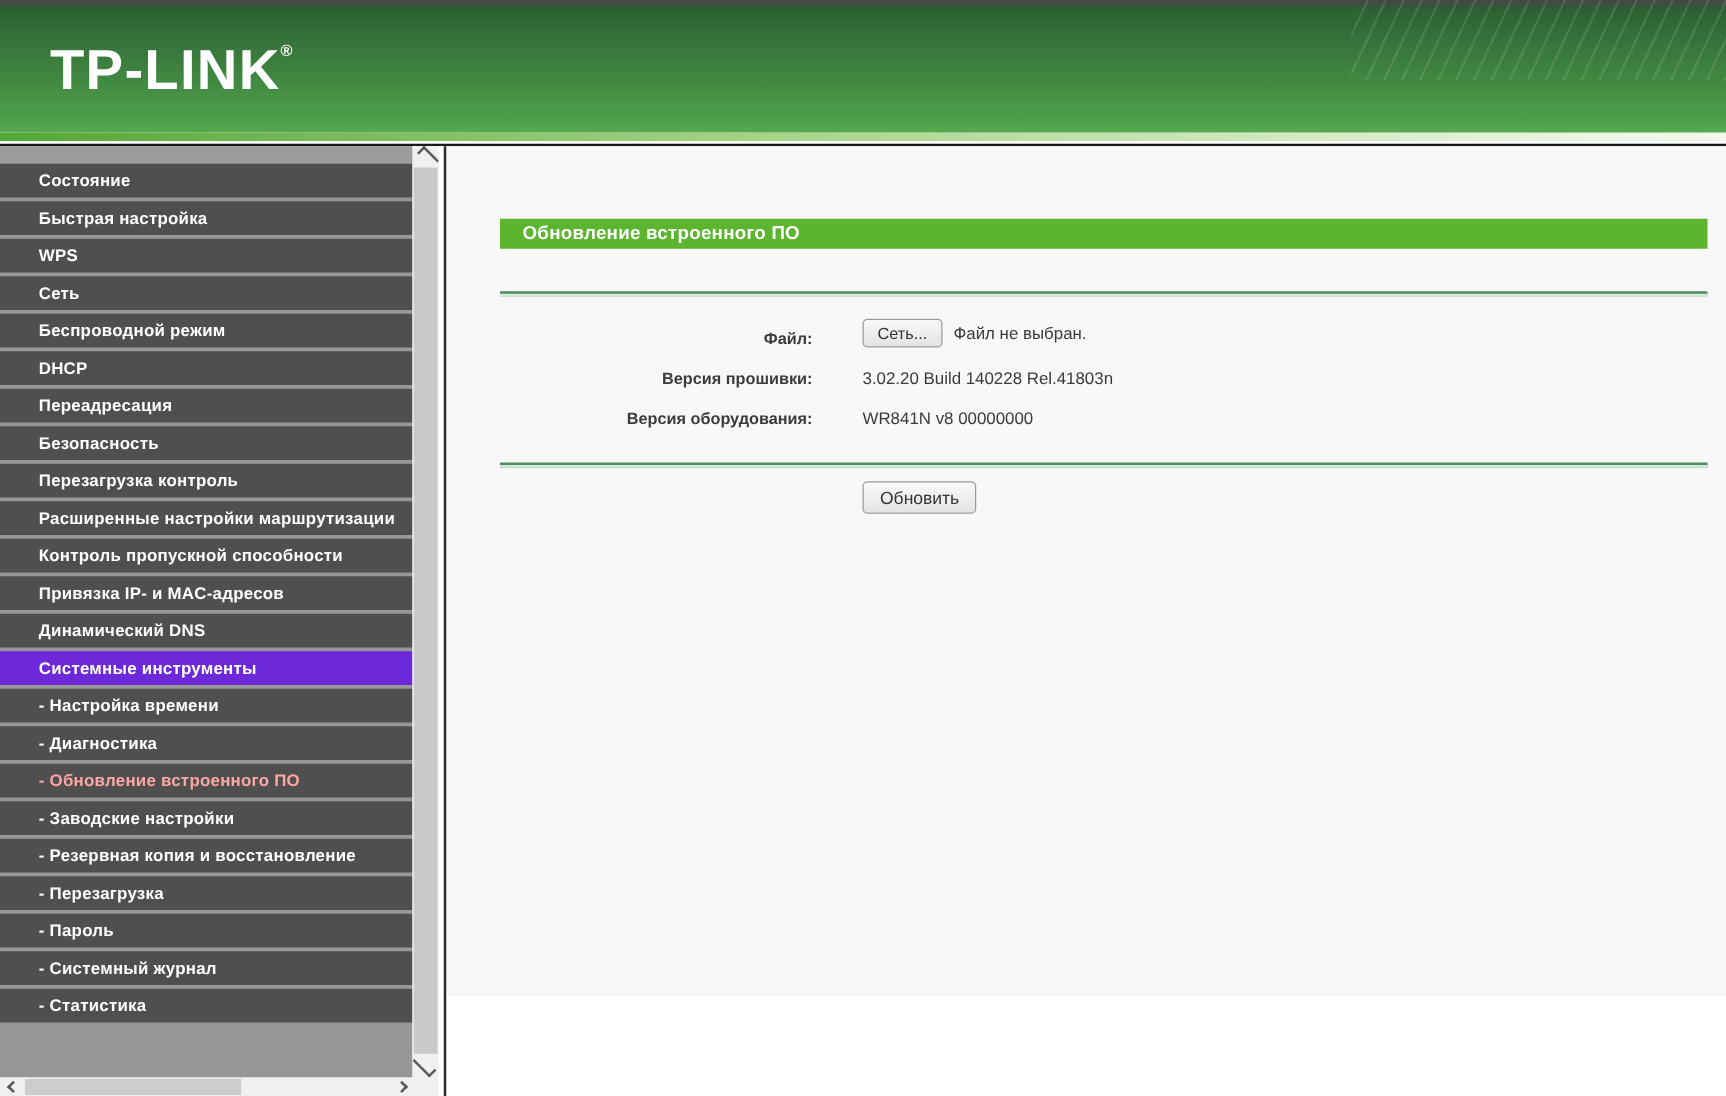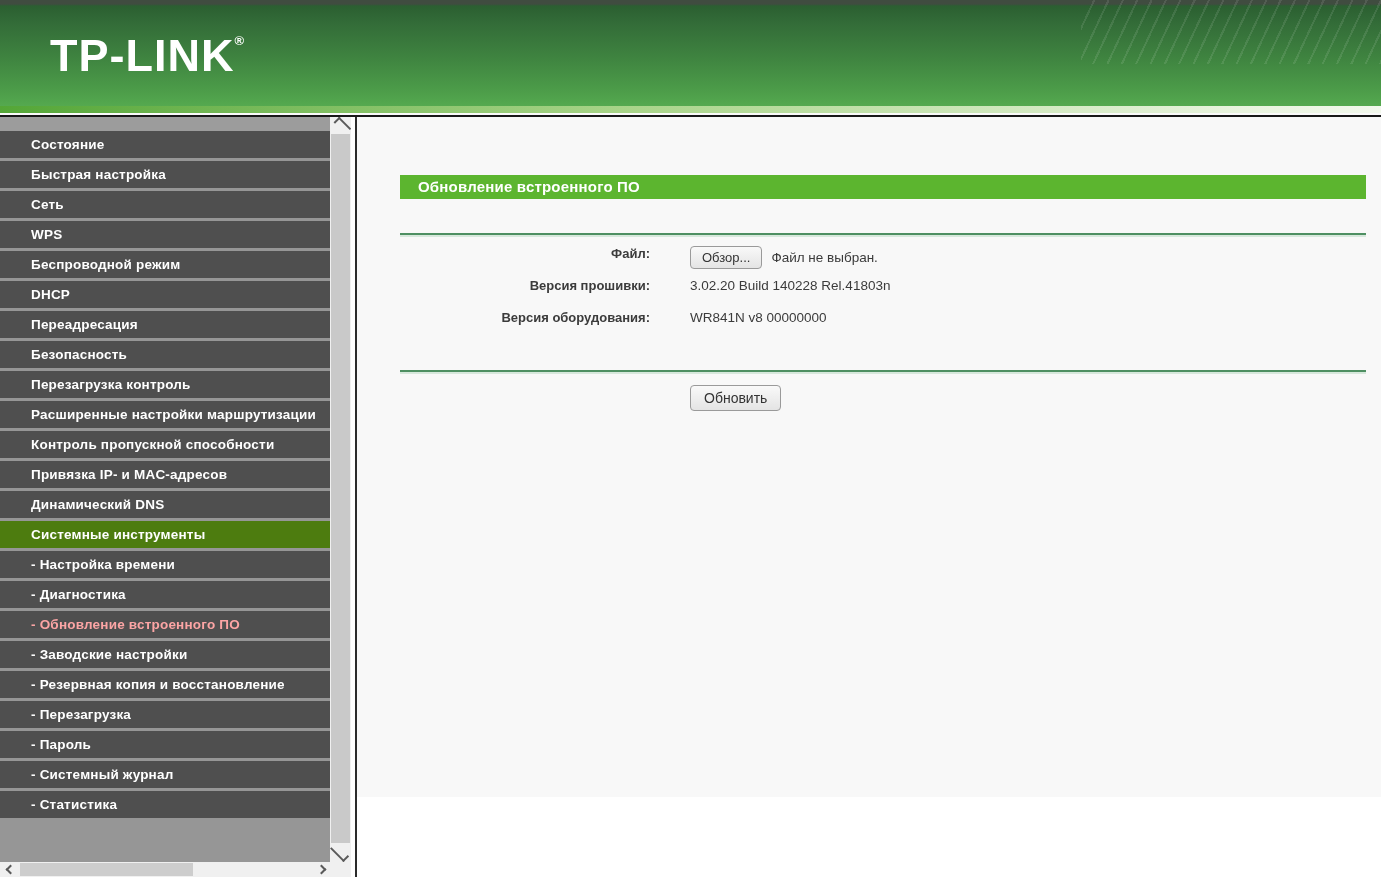--- a/index.html
+++ b/index.html
@@ -20,21 +20,21 @@
     overflow:hidden;
   }
   .header-stripes {
     position:absolute; top:0; right:0; width:300px; height:64px;
     background:repeating-linear-gradient(115deg,
       rgba(255,255,255,0) 0 11px,
       rgba(255,255,255,0.28) 11px 13px);
     opacity:.35; pointer-events:none;
   }
   .logo {
-    position:absolute; left:50px; top:33px;
+    position:absolute; left:40px; top:33px;
     color:#ffffff; font-size:45px; font-weight:bold;
     letter-spacing:1px; line-height:1;
   }
   .logo .reg { font-size:13px; font-weight:bold; vertical-align:26px; letter-spacing:0; }
   .header-strip   { height:7px; background:linear-gradient(90deg,#54a637,#a8d488 45%,#e9f4de 90%,#f2f8ec); }
   .header-white   { height:2px; background:#fafafa; }
   .header-dark    { height:2px; background:#181818; }
 
   
   .layout { position:relative; display:flex; height:680px; }
@@ -46,21 +46,21 @@
     background:#969696; overflow:hidden;
   }
   .menu-top-strip { height:14px; background:#9c9c9c; }
   ul.menu { list-style:none; margin:0; padding:0; }
   ul.menu li {
     height:27px; margin-bottom:3px; background:#4f4f4f;
     color:#ffffff; font-size:13.5px; font-weight:bold; line-height:27px;
     padding-left:31px; white-space:nowrap; overflow:hidden;
     letter-spacing:.2px; cursor:pointer;
   }
-  ul.menu li.active { background:#4d7c0f; }
+  ul.menu li.active { background:#6d28d9; }
   ul.menu li.active-sub { color:#fca5a5; }
 
   
   .vscroll { position:absolute; left:330px; top:0; width:21px; height:745px; background:#f0f0f0; }
   .vscroll .sb-btn { position:absolute; left:0; width:21px; display:flex; align-items:center; justify-content:center; }
   .vscroll .up   { top:0; height:17px; }
   .vscroll .down { bottom:0; height:19px; }
   .vscroll .thumb { position:absolute; left:1px; top:17px; width:19px; height:709px; background:#c9c9c9; }
   .hscroll { position:absolute; left:0; top:745px; width:330px; height:15px; background:#f0f0f0; }
   .hscroll .sb-btn { position:absolute; top:0; height:15px; display:flex; align-items:center; justify-content:center; }
@@ -84,21 +84,21 @@
     background:#5cb52f; color:#ffffff;
     font-size:15px; font-weight:bold; line-height:24px;
     padding-left:18px; letter-spacing:.2px;
   }
   .sep {
     margin-left:43px; width:966px; height:4px; margin-top:34px;
     background:#4e8f62; border-bottom:2px solid #d7e8dc;
   }
   .sep2 { margin-top:28px; }
   .form { margin-top:9px; }
-  .frow { display:flex; align-items:flex-start; height:32px; }
+  .frow { display:flex; align-items:flex-end; height:32px; }
   .flabel { width:293px; text-align:right; font-weight:bold; font-size:13px; color:#3b3b3b; }
   .fvalue { margin-left:40px; font-size:13.5px; color:#3b3b3b; display:flex; align-items:center; }
   .btn {
     font-family:"Liberation Sans", sans-serif;
     font-size:13px; color:#333333;
     background:linear-gradient(180deg,#f9f9f9,#e4e4e4);
     border:1px solid #9a9a9a; border-radius:4px;
     padding:3px 11px; cursor:pointer;
   }
   .file-status { margin-left:9px; }
@@ -117,22 +117,22 @@
 <div class="header-dark"></div>
 
 <div class="layout">
 
   <div class="sidebar">
     <div class="menu-col">
       <div class="menu-top-strip"></div>
       <ul class="menu">
           <li><span>Состояние</span></li>
           <li><span>Быстрая настройка</span></li>
+          <li><span>WPS</span></li>
           <li><span>Сеть</span></li>
-          <li><span>WPS</span></li>
           <li><span>Беспроводной режим</span></li>
           <li><span>DHCP</span></li>
           <li><span>Переадресация</span></li>
           <li><span>Безопасность</span></li>
           <li><span>Перезагрузка контроль</span></li>
           <li><span>Расширенные настройки маршрутизации</span></li>
           <li><span>Контроль пропускной способности</span></li>
           <li><span>Привязка IP- и MAC-адресов</span></li>
           <li><span>Динамический DNS</span></li>
           <li class="active"><span>Системные инструменты</span></li>
@@ -175,21 +175,21 @@
 
   <div class="main">
     <div class="title-bar">Обновление встроенного ПО</div>
 
     <div class="sep"></div>
 
     <div class="form">
       <div class="frow">
         <div class="flabel">Файл:</div>
         <div class="fvalue">
-          <button class="btn">Обзор...</button>
+          <button class="btn">Сеть...</button>
           <span class="file-status">Файл не выбран.</span>
         </div>
       </div>
       <div class="frow">
         <div class="flabel">Версия прошивки:</div>
         <div class="fvalue">3.02.20 Build 140228 Rel.41803n</div>
       </div>
       <div class="frow">
         <div class="flabel">Версия оборудования:</div>
         <div class="fvalue">WR841N v8 00000000</div>

